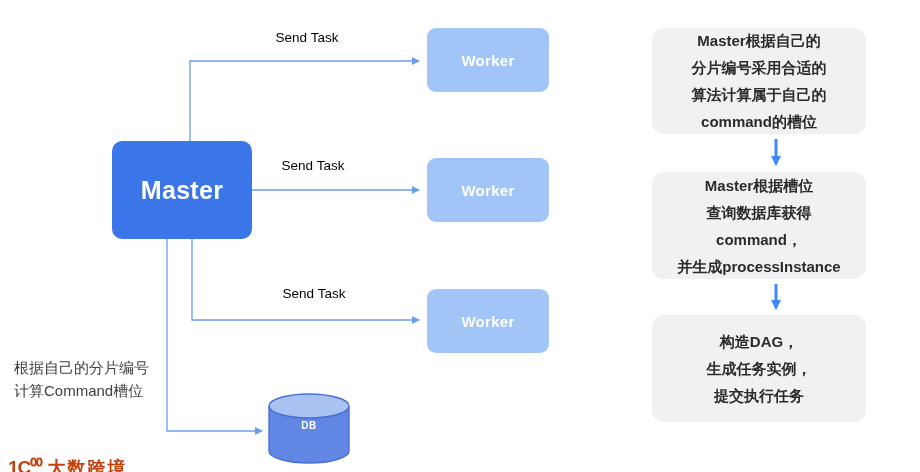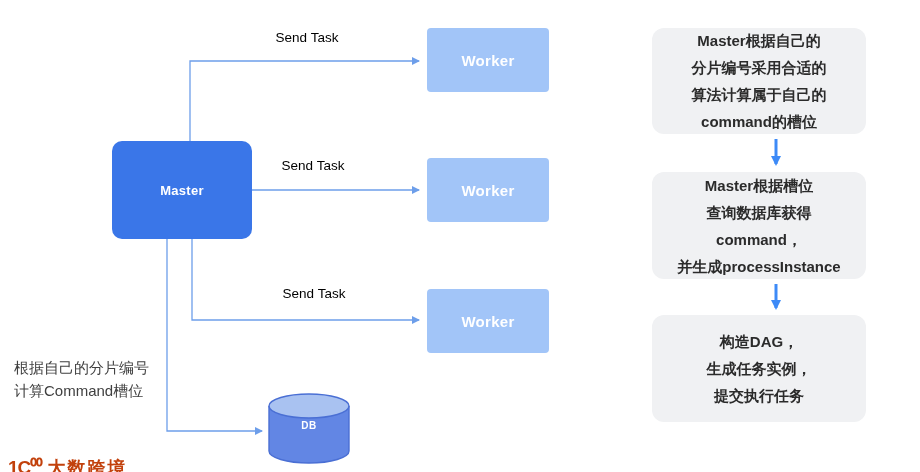--- a/index.html
+++ b/index.html
@@ -5,24 +5,24 @@
   html,body{margin:0;padding:0;background:#fff;}
   .canvas{
     position:relative;width:920px;height:472px;background:#ffffff;overflow:hidden;
     font-family:"Liberation Sans",sans-serif;
   }
   .abs{position:absolute;}
   
   .master{
     left:112px;top:141px;width:140px;height:98px;background:#3A76E8;border-radius:10px;
     display:flex;align-items:center;justify-content:center;
-    color:#fff;font-weight:700;font-size:13px;letter-spacing:.3px;
+    color:#fff;font-weight:700;font-size:25px;letter-spacing:.3px;
   }
   .worker{
-    width:122px;height:64px;background:#A2C5F8;border-radius:4px;
+    width:122px;height:64px;background:#A2C5F8;border-radius:9px;
     display:flex;align-items:center;justify-content:center;
     color:#fff;font-weight:700;font-size:15px;letter-spacing:.3px;
   }
   .worker1{left:427px;top:28px;}
   .worker2{left:427px;top:158px;}
   .worker3{left:427px;top:289px;}
   
   .edge-label{
     color:#000000;font-size:13.5px;white-space:nowrap;
     transform:translate(-50%,-50%);

